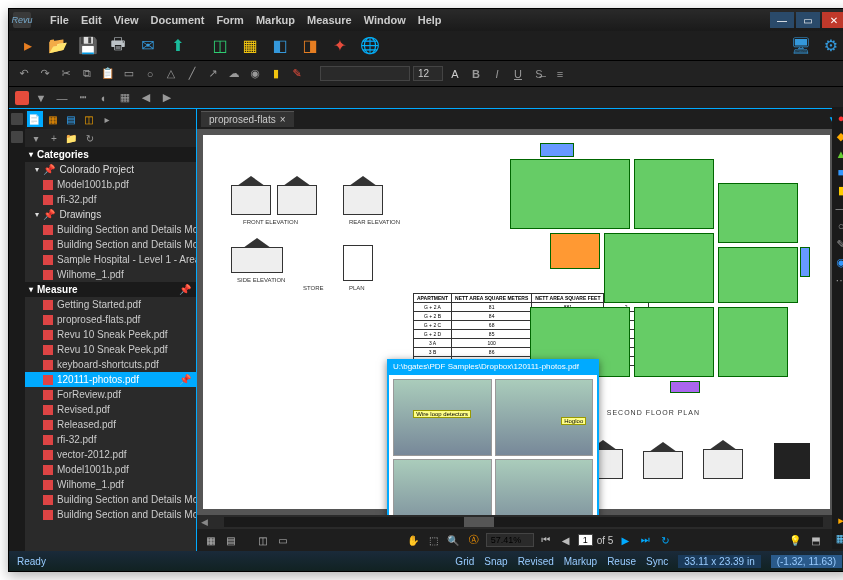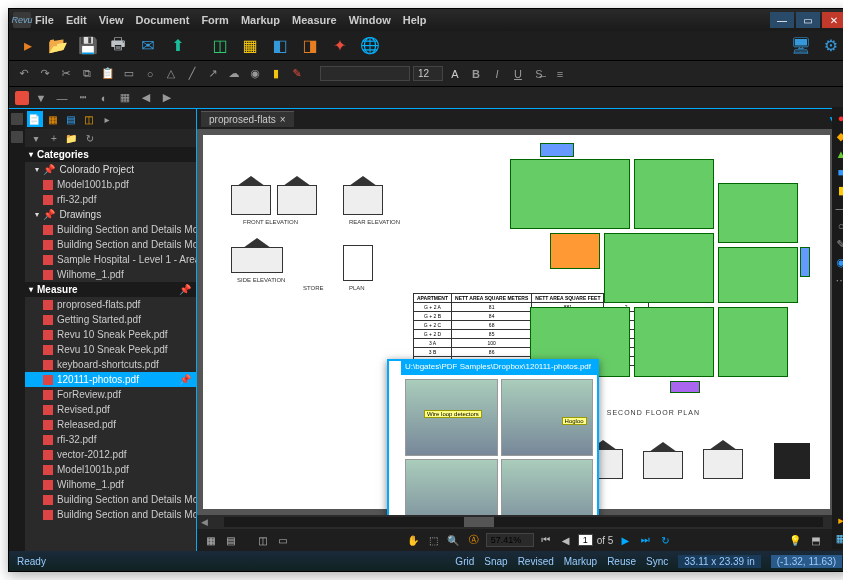--- a/index.html
+++ b/index.html
@@ -1,19 +1,19 @@
 <!DOCTYPE html>
 <html><head>
 <meta charset="utf-8">
 <style>
 * { margin: 0; padding: 0; box-sizing: border-box; font-family: "Segoe UI", Tahoma, sans-serif; }
 body { background: #fff; padding: 8px; }
 .window { width: 843px; height: 564px; background: #1a1a1a; border: 1px solid #000; position: relative; overflow: hidden; box-shadow: 0 4px 12px rgba(0,0,0,.3); }
 .titlebar { height: 22px; background: linear-gradient(#2a2a2a,#1a1a1a); display: flex; align-items: center; padding: 0 4px; color: #ccc; font-size: 11px; }
-.titlebar .logo { width: 18px; height: 16px; background: #3a3a3a; border-radius: 2px; margin-right: 4px; display:flex;align-items:center;justify-content:center;color:#7ac;font-style:italic;font-size:9px;}
+.titlebar .logo { width: 18px; height: 16px; background: #3a3a3a; border-radius: 2px; margin-right: 19px; display:flex;align-items:center;justify-content:center;color:#7ac;font-style:italic;font-size:9px;}
 .titlebar .menu { display: flex; gap: 12px; flex: 1; }
 .titlebar .menu span { cursor: default; font-weight: bold; }
 .winbtns { display: flex; gap: 2px; }
 .winbtns div { width: 24px; height: 16px; display: flex; align-items: center; justify-content: center; font-size: 10px; }
 .winbtns .min { background: #2a4a6a; color:#fff;}
 .winbtns .max { background: #2a4a6a; color:#fff;}
 .winbtns .close { background: #c0392b; color:#fff;}
 .toolbar1 { height: 30px; background: #1e1e1e; display: flex; align-items: center; padding: 0 6px; gap: 4px; border-bottom: 1px solid #000; }
 .tbtn { width: 22px; height: 22px; display: flex; align-items: center; justify-content: center; border-radius: 2px; font-size: 14px; }
 .tbtn.big { width: 26px; height: 26px; font-size: 16px; }
@@ -54,21 +54,21 @@
 .page { flex:1; background:#fff; margin:6px; position:relative; overflow:hidden;}
 .floorplan { position:absolute; top:8px; right:20px; width:310px; height:260px;}
 .unit { position:absolute; background:#6c6; border:1px solid #060;}
 .unit.o { background:#f93;}
 .unit.p { background:#a6e;}
 .unit.b { background:#69f;}
 .house { position:absolute; border:1px solid #333; background:#eee;}
 .house::before{content:"";position:absolute;top:-10px;left:calc(50% - 14px);border-left:14px solid transparent;border-right:14px solid transparent;border-bottom:10px solid #333;}
 .datatable { position:absolute; top:158px; left:210px; border-collapse:collapse; font-size:5px;}
 .datatable th,.datatable td{border:1px solid #333; padding:1px 3px; text-align:center;}
-.preview { position:absolute; top:230px; left:190px; width:212px; height:182px; background:#fff; border:2px solid #0af; box-shadow:0 2px 8px rgba(0,0,0,.5);padding-left:12px;}
+.preview { position:absolute; top:230px; left:190px; width:212px; height:182px; background:#fff; border:2px solid #0af; box-shadow:0 2px 8px rgba(0,0,0,.5);}
 .preview .hdr{height:14px;background:#0af;color:#fff;font-size:8px;padding:1px 4px;overflow:hidden;white-space:nowrap;}
 .preview .grid{display:grid;grid-template-columns:1fr 1fr;grid-template-rows:1fr 1fr;gap:3px;padding:4px;height:calc(100% - 14px);}
 .preview .ph{background:linear-gradient(#acb,#789);border:1px solid #999;position:relative;}
 .preview .ph .tag{position:absolute;background:#ff8;border:1px solid #990;font-size:6px;padding:0 2px;}
 .hscroll{height:14px;background:#2a2a2a;display:flex;align-items:center;}
 .hscroll .track{flex:1;background:#1a1a1a;height:10px;margin:0 12px;position:relative;}
 .hscroll .thumb{position:absolute;left:40%;width:30px;height:10px;background:#555;}
 .viewbar { height:22px; background:#1e1e1e; display:flex; align-items:center; padding:0 6px; gap:4px; color:#ccc; font-size:10px;}
 .viewbar .tbtn{width:16px;height:16px;font-size:10px;color:#bbb;}
 .viewbar .zoom{background:#2a2a2a;border:1px solid #444;padding:1px 4px;width:48px;font-size:9px;}
@@ -222,25 +222,25 @@
           </div>
         <div class="cat">
             <span class="arrow">▾</span>
             <span>Measure</span>
             <span style="flex:1"></span>
             <span style="color:#0af">📌</span>
           </div>
         <div id="recents">
             <div class="item pdf">
               <span class="ic"></span>
+              <span>Getting Started.pdf</span>
+            </div>
+            <div class="item pdf">
+              <span class="ic"></span>
               <span>proprosed-flats.pdf</span>
-            </div>
-            <div class="item pdf">
-              <span class="ic"></span>
-              <span>Getting Started.pdf</span>
             </div>
             <div class="item pdf">
               <span class="ic"></span>
               <span>Revu 10 Sneak Peek.pdf</span>
             </div>
             <div class="item pdf">
               <span class="ic"></span>
               <span>Revu 10 Sneak Peek.pdf</span>
             </div>
             <div class="item pdf">

